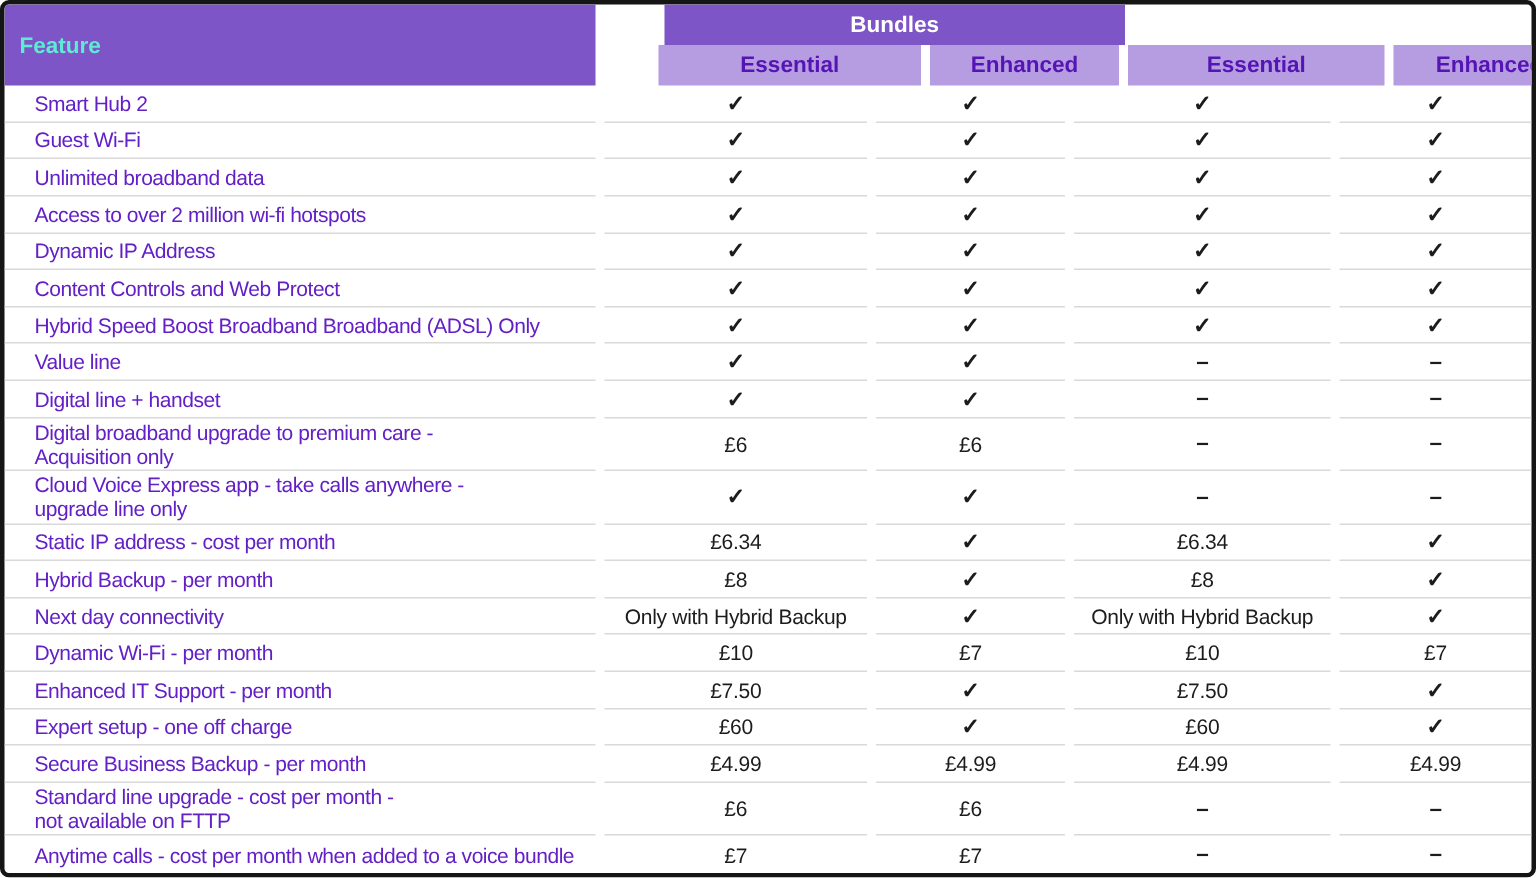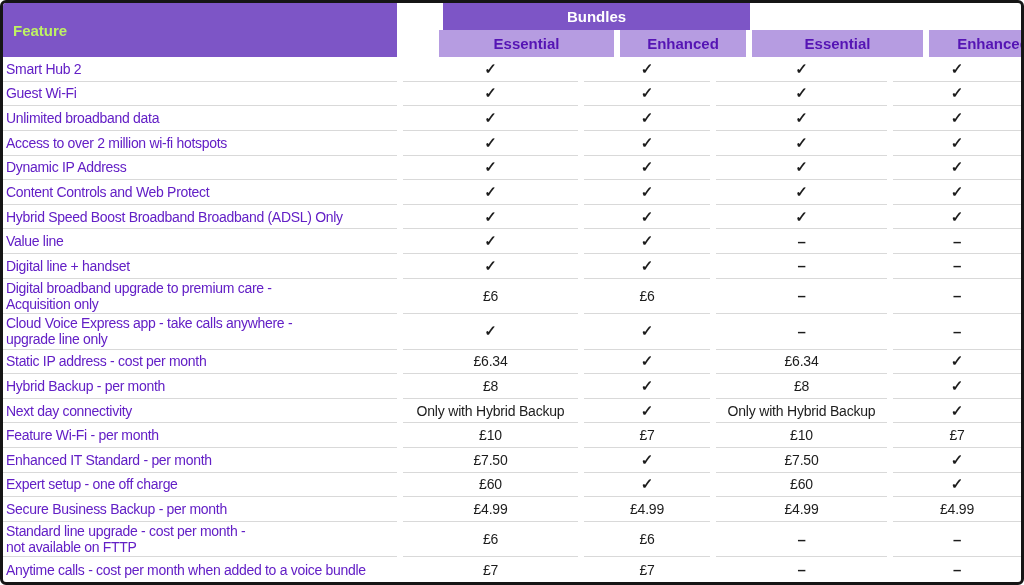--- a/index.html
+++ b/index.html
@@ -26,21 +26,21 @@
     overflow:hidden;
   }
   
   .thead{
     display:flex;column-gap:6px;
     height:54px;flex:0 0 54px;
   }
   .feature-head{
     width:394px;flex:0 0 394px;
     background:var(--header-purple);
-    color:#bef264;font-weight:bold;font-size:15px;
+    color:#5eead4;font-weight:bold;font-size:15px;
     display:flex;align-items:center;
     padding-left:10px;
   }
   .head-right{display:flex;flex-direction:column;flex:1;}
   .group-row{display:flex;column-gap:6px;height:27px;flex:0 0 27px;padding-left:40px;}
   .group{
     background:var(--header-purple);color:#fff;
     font-weight:bold;font-size:15px;
     display:flex;align-items:center;justify-content:center;
   }
@@ -66,21 +66,21 @@
   }
   .row.tall{flex:1.44 1 0;}
   .cell{
     display:flex;align-items:center;
     border-bottom:1px solid var(--separator);
     min-width:0;
   }
   .row:last-child .cell{border-bottom:none;}
   .cell.feature{
     justify-content:flex-start;
-    padding-left:3px;padding-right:2px;
+    padding-left:20px;padding-right:2px;
     color:var(--feature-text);
     font-size:14px;line-height:16px;
     letter-spacing:-0.3px;
     white-space:pre-line;
   }
   .cell.val{
     justify-content:center;
     color:var(--value-text);
     font-size:14px;
     letter-spacing:-0.2px;
@@ -202,28 +202,28 @@
         <div class="cell val check">✓</div>
       </div>
       <div class="row">
         <div class="cell feature">Next day connectivity</div>
         <div class="cell val">Only with Hybrid Backup</div>
         <div class="cell val check">✓</div>
         <div class="cell val">Only with Hybrid Backup</div>
         <div class="cell val check">✓</div>
       </div>
       <div class="row">
-        <div class="cell feature">Feature Wi-Fi - per month</div>
+        <div class="cell feature">Dynamic Wi-Fi - per month</div>
         <div class="cell val">£10</div>
         <div class="cell val">£7</div>
         <div class="cell val">£10</div>
         <div class="cell val">£7</div>
       </div>
       <div class="row">
-        <div class="cell feature">Enhanced IT Standard - per month</div>
+        <div class="cell feature">Enhanced IT Support - per month</div>
         <div class="cell val">£7.50</div>
         <div class="cell val check">✓</div>
         <div class="cell val">£7.50</div>
         <div class="cell val check">✓</div>
       </div>
       <div class="row">
         <div class="cell feature">Expert setup - one off charge</div>
         <div class="cell val">£60</div>
         <div class="cell val check">✓</div>
         <div class="cell val">£60</div>

